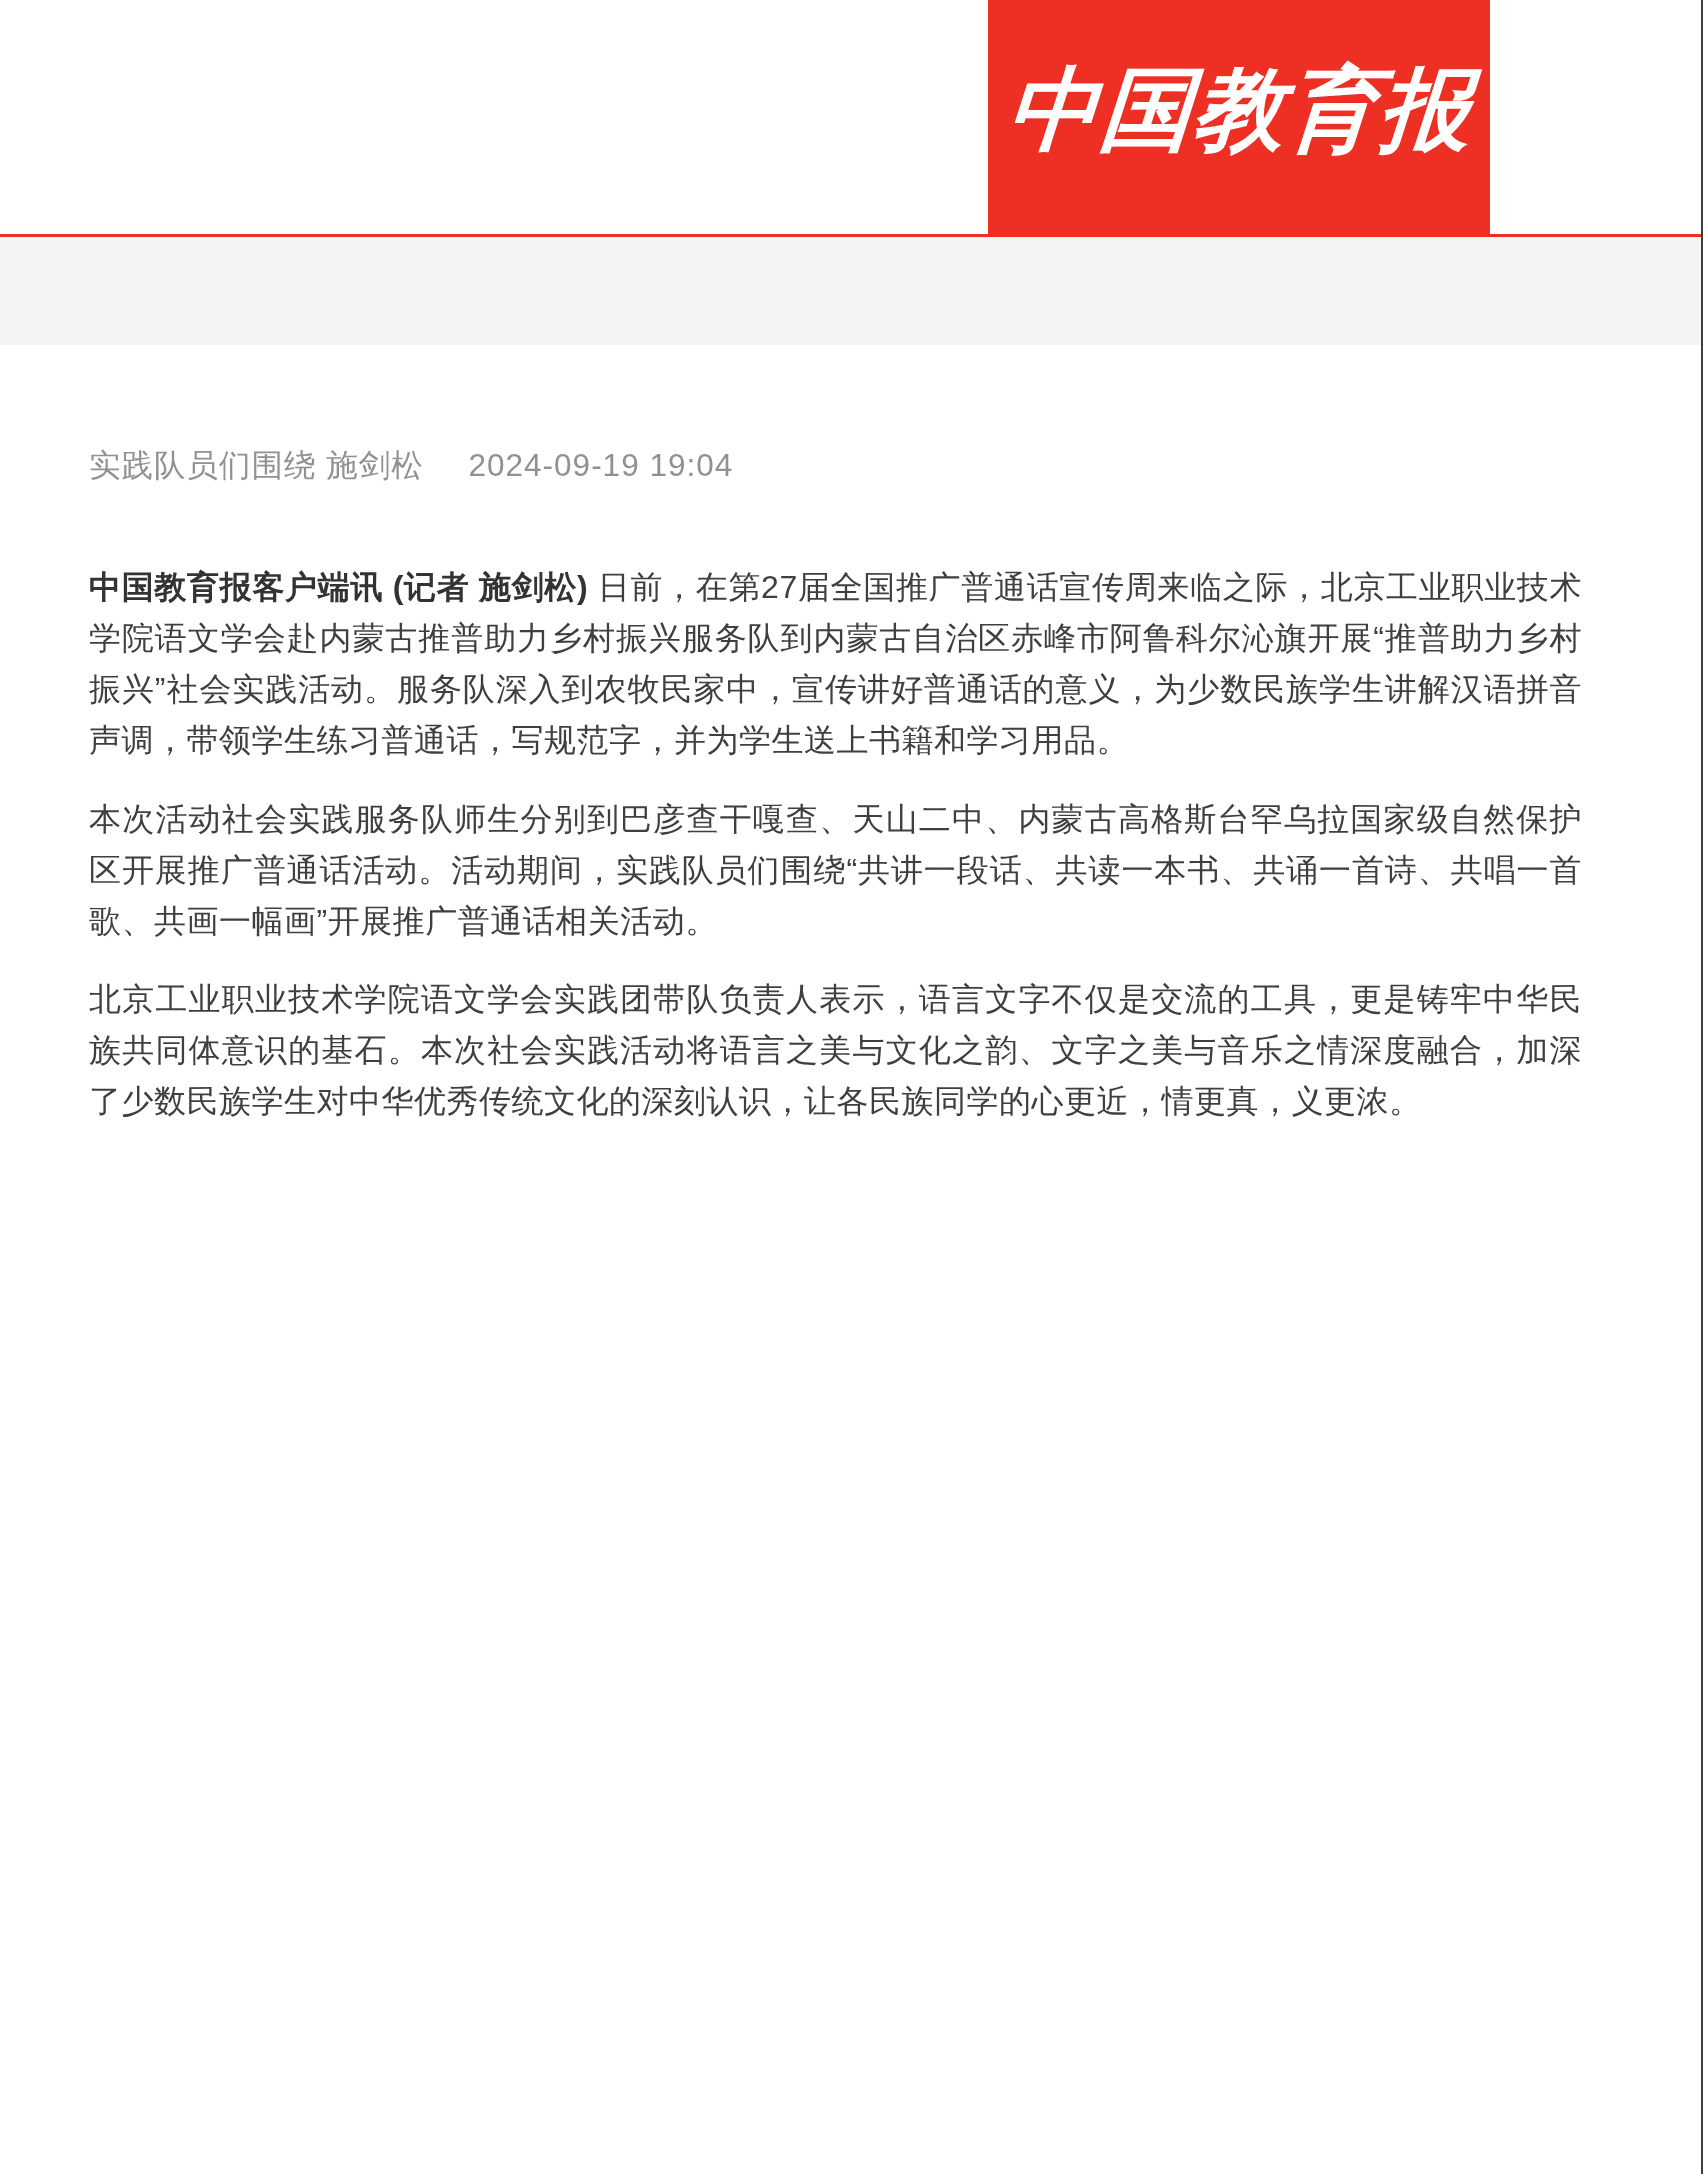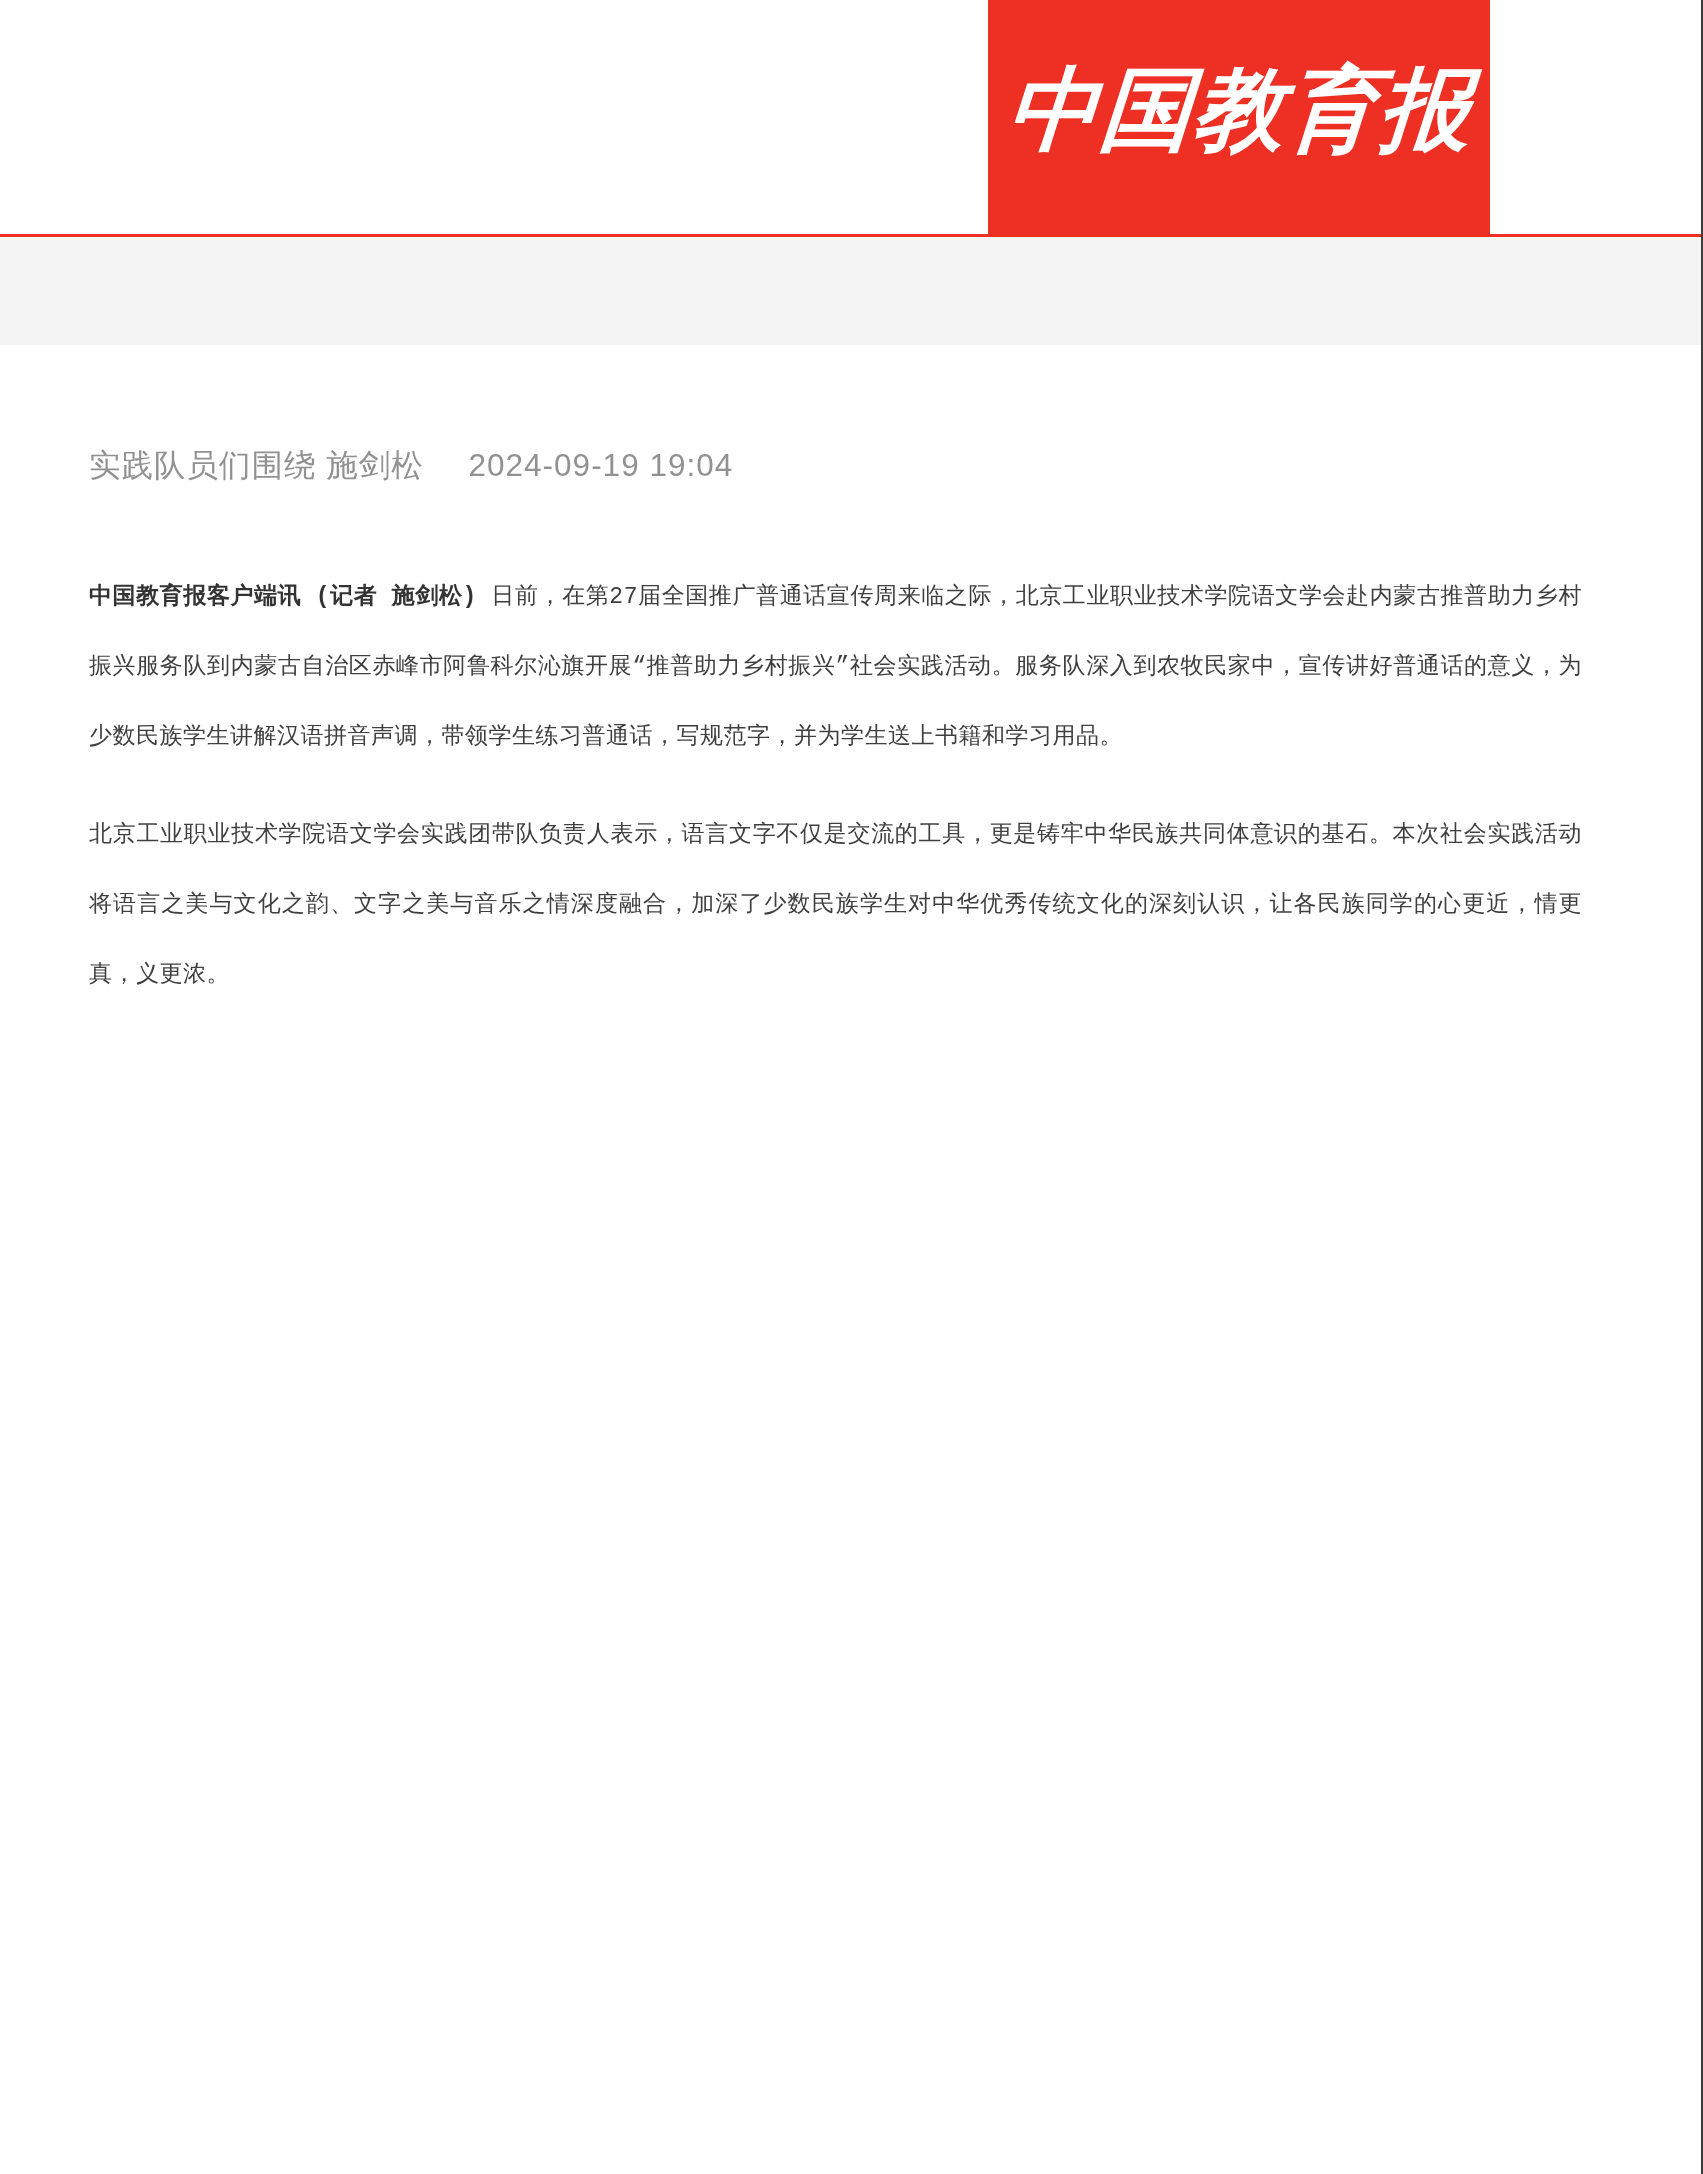--- a/index.html
+++ b/index.html
@@ -85,27 +85,26 @@
     letter-spacing: 1px;
   }
   .byline .date {
     margin-left: 35px;
   }
   .article-body {
     margin-top: 75px;
   }
   .article-body p.para {
     margin: 0 0 27.6px 0;
-    font-size: 23px;
-    line-height: 70px;
+    font-size: 32px;
+    line-height: 51px;
     color: #3f3f3f;
     text-align: justify;
     text-justify: inter-ideograph;
     letter-spacing: 0.5px;
-    font-family: Liberation Mono, monospace;
   }
   .article-body p.para strong {
     font-weight: 700;
     color: #333333;
   }
 </style>
 </head>
 <body>
 
 <div class="page">
@@ -120,20 +119,21 @@
 
   <div class="article">
 
     <div class="byline">
       <span class="source">实践队员们围绕 施剑松</span>
       <span class="date">2024-09-19 19:04</span>
     </div>
 
     <div class="article-body">
         <p class="para"><strong>中国教育报客户端讯 (记者 施剑松)</strong> 日前，在第27届全国推广普通话宣传周来临之际，北京工业职业技术学院语文学会赴内蒙古推普助力乡村振兴服务队到内蒙古自治区赤峰市阿鲁科尔沁旗开展“推普助力乡村振兴”社会实践活动。服务队深入到农牧民家中，宣传讲好普通话的意义，为少数民族学生讲解汉语拼音声调，带领学生练习普通话，写规范字，并为学生送上书籍和学习用品。</p>
+        <p class="para">本次活动社会实践服务队师生分别到巴彦查干嘎查、天山二中、内蒙古高格斯台罕乌拉国家级自然保护区开展推广普通话活动。活动期间，实践队员们围绕“共讲一段话、共读一本书、共诵一首诗、共唱一首歌、共画一幅画”开展推广普通话相关活动。</p>
         <p class="para">北京工业职业技术学院语文学会实践团带队负责人表示，语言文字不仅是交流的工具，更是铸牢中华民族共同体意识的基石。本次社会实践活动将语言之美与文化之韵、文字之美与音乐之情深度融合，加深了少数民族学生对中华优秀传统文化的深刻认识，让各民族同学的心更近，情更真，义更浓。</p>
       </div>
   </div>
 
   <div class="edge-line"></div>
 
 </div>
 
 
 </body></html>

